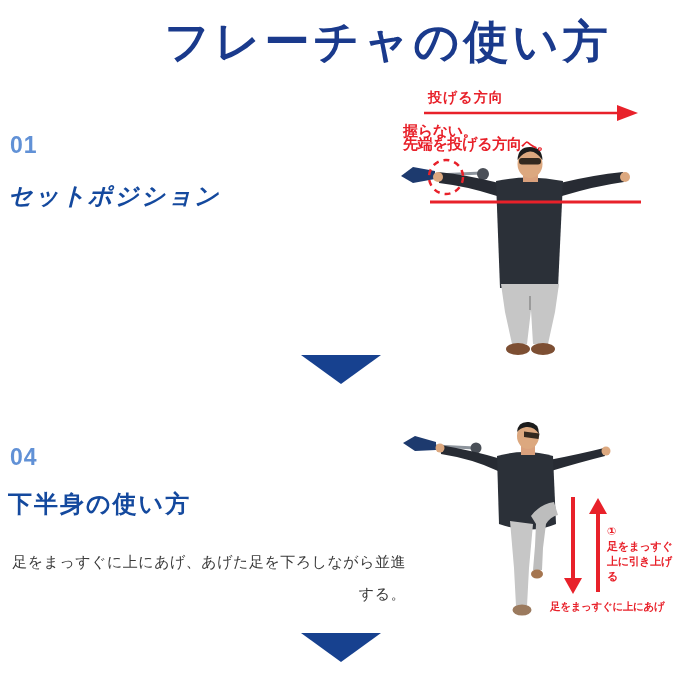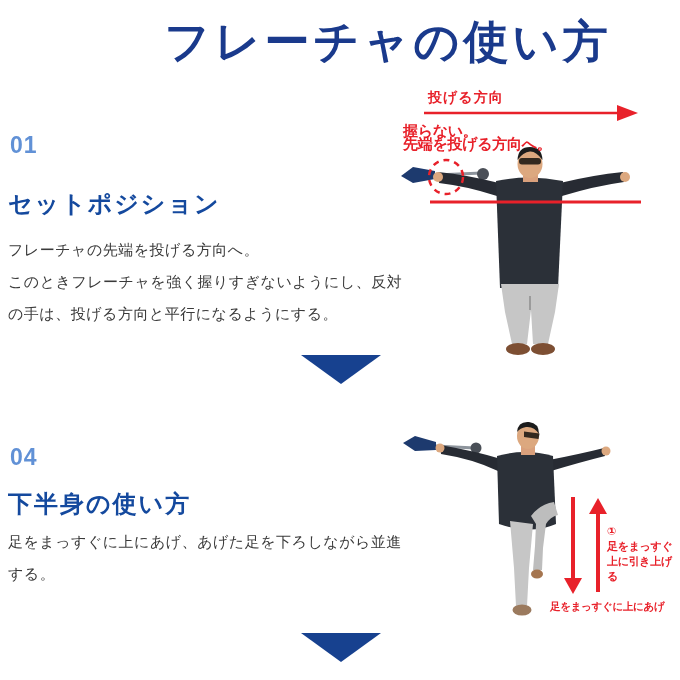--- a/index.html
+++ b/index.html
@@ -15,25 +15,25 @@
     position:absolute;left:10px;font-size:23px;font-weight:800;color:#6191d6;letter-spacing:1px;
   }
   .sec-heading{
     position:absolute;left:8px;font-size:24px;font-weight:800;color:#14499e;letter-spacing:2px;margin:0;
   }
   .sec-body{
     position:absolute;left:8px;width:398px;font-size:15px;line-height:32px;color:#3a3a3a;
     letter-spacing:0.5px;white-space:pre-line;margin:0;
   }
   #sec1-num{top:132px;}
-  #sec1-heading{top:188px;}
+  #sec1-heading{top:180px;font-style:italic;}
   #sec1-body{top:234px;}
   #sec2-num{top:444px;}
   #sec2-heading{top:488px;}
-  #sec2-body{top:526px;}
+  #sec2-body{top:546px;text-align:right;}
 
   .illus{position:absolute;}
   #illus1{left:398px;top:86px;width:272px;height:280px;}
   #illus2{left:395px;top:418px;width:285px;height:232px;}
   .illus svg{position:absolute;left:0;top:0;}
 
   .red-note{position:absolute;color:#e8212a;font-weight:700;white-space:pre-line;}
   #throw-dir-label{left:30px;top:3px;font-size:14px;letter-spacing:1px;}
   #grip-note{left:5px;top:38px;font-size:15px;line-height:13px;letter-spacing:-0.3px;}
   #step-up-note{left:212px;top:106px;font-size:11px;line-height:15px;letter-spacing:-0.3px;}
@@ -49,22 +49,20 @@
 </style>
 </head>
 <body>
 
 <div class="page">
 
   <h1 class="page-title">フレーチャの使い方</h1>
 
   <div class="sec-num" id="sec1-num">01</div>
   <h2 class="sec-heading" id="sec1-heading">セットポジション</h2>
-  <p class="sec-body" id="sec1-body">フレーチャの先端を投げる方向へ。
-このときフレーチャを強く握りすぎないようにし、反対の手は、投げる方向と平行になるようにする。</p>
 
   <div class="illus" id="illus1">
     <svg width="272" height="280" viewBox="0 0 272 280" aria-hidden="true">
 
       <line x1="14" y1="90" x2="84" y2="87" stroke="#8d949c" stroke-width="3"></line>
       <path d="M3 90 L15 81 L37 85 L37 93 L15 97 Z" fill="#1d3a6e"></path>
       <circle cx="85" cy="88" r="6" fill="#4a4f57"></circle>
 
       <path d="M40 86 Q70 89 101 97 L99 110 Q68 100 41 97 Z" fill="#272b33"></path>
       <path d="M162 97 Q195 89 225 86 L226 96 Q197 100 164 110 Z" fill="#272b33"></path>

